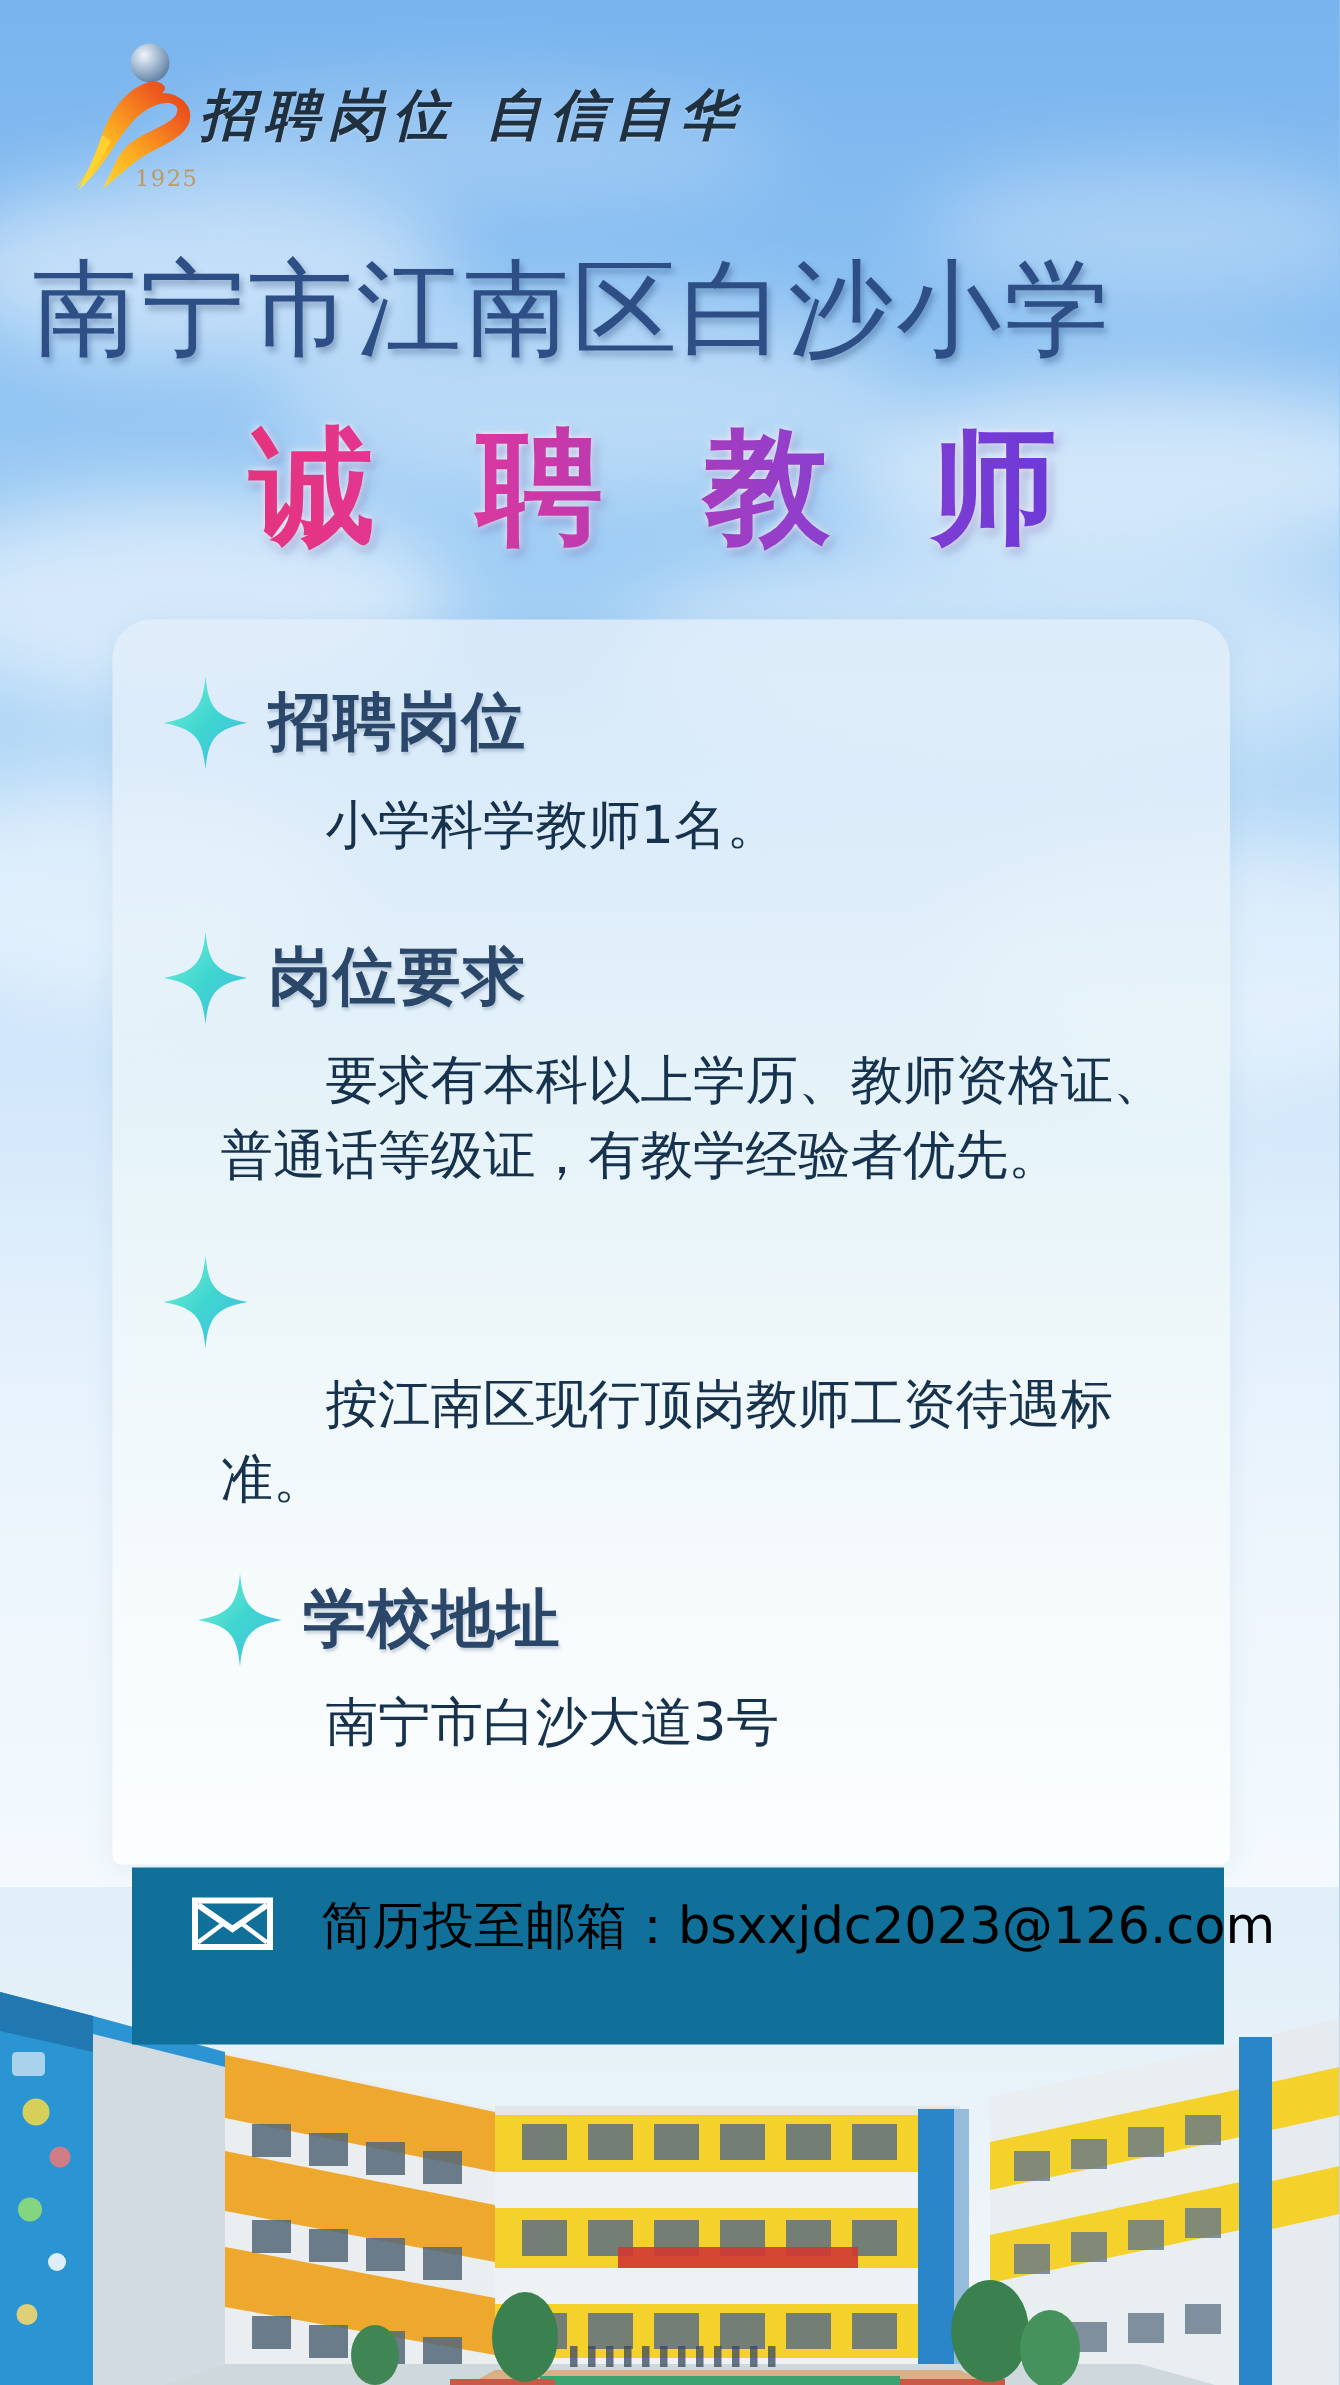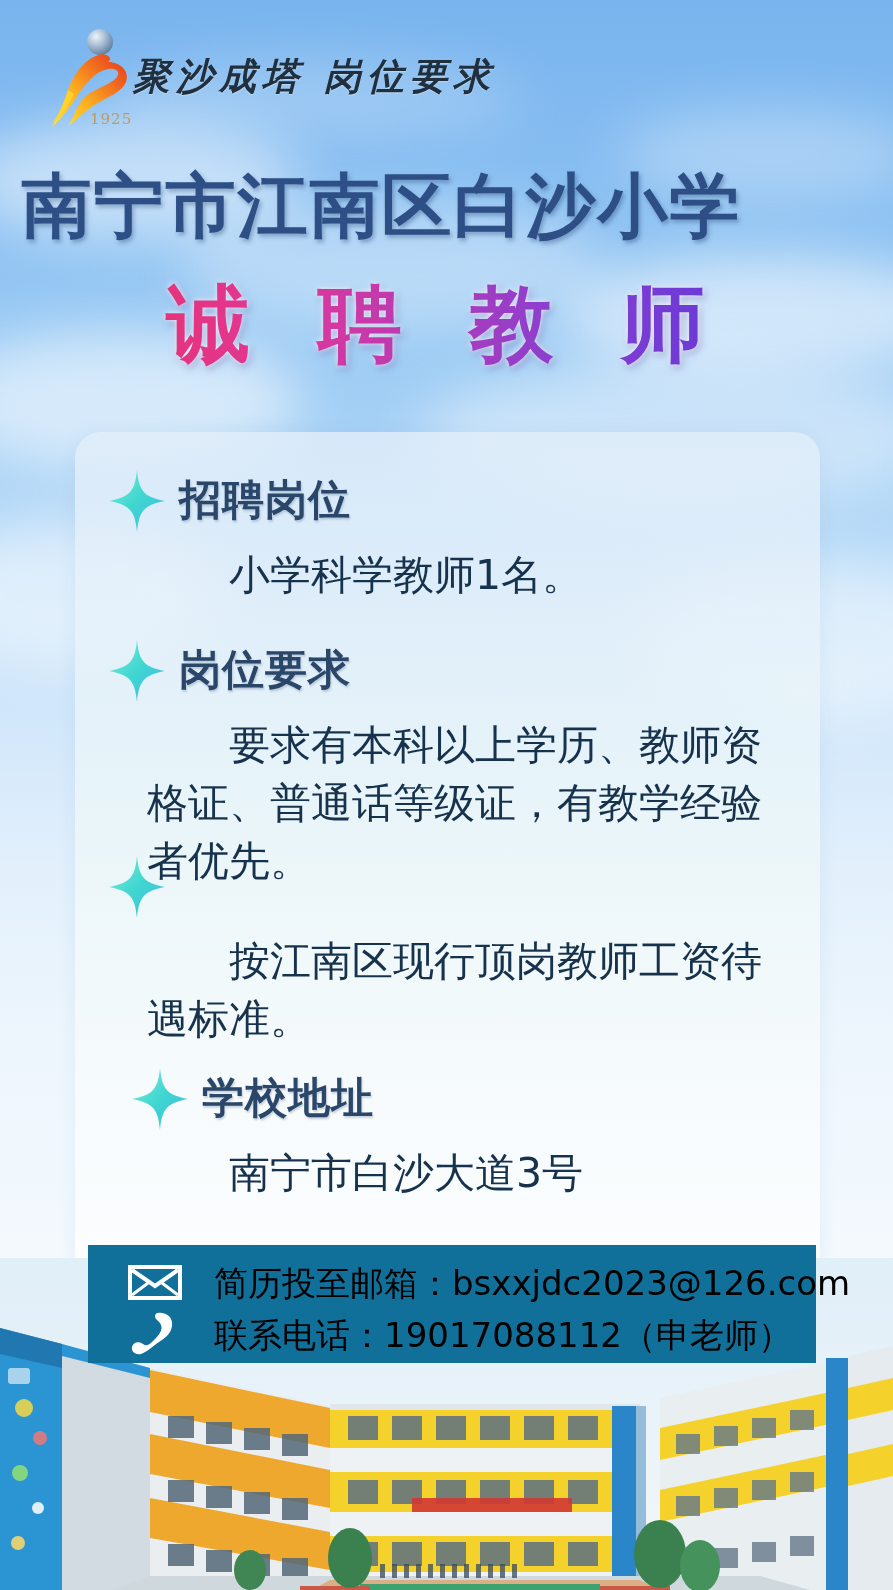--- a/index.html
+++ b/index.html
@@ -46,21 +46,21 @@
     font-family:"DejaVu Serif","Liberation Serif",serif;
     font-size:37px;font-weight:700;font-style:italic;
     letter-spacing:6px;color:#20303f;
     text-shadow:0 1px 1px rgba(255,255,255,.35);
     white-space:nowrap;
   }
 
   
   .school-title{
     position:absolute;left:0;top:160px;width:763px;text-align:center;
-    font-size:70px;font-weight:700;letter-spacing:2px;
+    font-size:70px;font-weight:400;letter-spacing:2px;
     color:#2d4f85;
     text-shadow:2px 3px 4px rgba(30,60,110,.35);
     white-space:nowrap;
   }
   .recruit-title{
     position:absolute;left:0;top:268px;width:893px;text-align:center;
     font-size:84px;font-weight:900;letter-spacing:22px;
     white-space:nowrap;
     background:linear-gradient(90deg,#ec2e58 0%,#e0379a 33%,#8a3fd0 62%,#4733e0 100%);
     -webkit-background-clip:text;background-clip:text;
@@ -71,21 +71,21 @@
   .recruit-title-stroke{
     position:absolute;left:0;top:268px;width:893px;text-align:center;
     font-size:84px;font-weight:900;letter-spacing:22px;
     white-space:nowrap;color:transparent;
     -webkit-text-stroke:6px rgba(255,255,255,.85);
     z-index:-1;
   }
 
   
   .card{
-    position:absolute;left:75px;top:432px;width:745px;height:830px;
+    position:absolute;left:75px;top:413px;width:745px;height:830px;
     border-radius:26px 26px 6px 6px;
     background:linear-gradient(180deg,
         rgba(226,238,250,.80) 0%,
         rgba(231,242,250,.78) 22%,
         rgba(236,247,248,.76) 45%,
         rgba(243,250,250,.80) 65%,
         rgba(249,252,253,.88) 85%,
         rgba(252,254,255,.94) 100%);
     box-shadow:0 2px 18px rgba(120,160,200,.14);
   }
@@ -96,21 +96,21 @@
   .spark svg{display:block;width:56px;height:62px;}
   .sec-title{
     position:absolute;left:104px;top:-2px;
     font-size:42px;font-weight:900;letter-spacing:1px;
     color:#2a4668;
     text-shadow:1px 2px 2px rgba(40,70,110,.22);
     white-space:nowrap;
   }
   .sec-body{
     position:absolute;left:72px;width:648px;
-    font-size:41px;line-height:1.42;color:#16324c;
+    font-size:35px;line-height:1.42;color:#16324c;
     text-indent:2em;
     font-family:"DejaVu Sans","Liberation Sans",sans-serif;
   }
 
   
   .contact{
     position:absolute;left:88px;top:1245px;width:728px;height:118px;
     background:#117099;
   }
   .contact-row{position:absolute;left:0;width:728px;height:52px;}
@@ -164,21 +164,21 @@
         </defs>
         <ellipse cx="62" cy="16" rx="13" ry="13" fill="url(#rgHead)"></ellipse>
         <path d="M64 28 C46 32 36 48 30 64 C24 80 20 92 14 101 C22 94 30 84 38 72
                  C47 58 56 46 70 43 C80 41 84 48 76 54 C66 61 54 64 46 72
                  C38 80 36 92 30 100 C40 93 48 84 58 78 C70 71 84 66 88 56
                  C92 45 82 36 70 36 C74 33 72 29 64 28 Z" fill="url(#lgFlame)"></path>
         <path d="M30 64 C26 78 20 90 12 100 C22 92 30 80 36 68 Z" fill="#ffd52e" opacity=".85"></path>
         <text x="52" y="98" font-family="'DejaVu Serif',serif" font-size="15" fill="#c8892a" opacity=".75" letter-spacing="1">1925</text>
       </svg>
     </div>
-    <div class="slogan">聚沙成塔 岗位要求</div>
+    <div class="slogan">招聘岗位 自信自华</div>
   </div>
 
   <div class="school-title">南宁市江南区白沙小学</div>
   <div class="recruit-title-stroke">诚 聘 教 师</div>
   <div class="recruit-title">诚 聘 教 师</div>
 
   <div class="card">
 
     <div class="section" style="top:42px;">
       <div class="sec-head">
@@ -364,25 +364,15 @@
       <div class="ci">
         <svg viewBox="0 0 54 46">
           <rect x="2" y="8" width="50" height="31" fill="none" stroke="#ffffff" stroke-width="4"></rect>
           <polyline points="4,11 27,27 50,11" fill="none" stroke="#ffffff" stroke-width="4"></polyline>
           <line x1="4" y1="36" x2="20" y2="24" stroke="#ffffff" stroke-width="3"></line>
           <line x1="50" y1="36" x2="34" y2="24" stroke="#ffffff" stroke-width="3"></line>
         </svg>
       </div>
       <div class="ct">简历投至邮箱：bsxxjdc2023@126.com</div>
     </div>
-    <div class="contact-row" style="top:66px;">
-      <div class="ci">
-        <svg viewBox="0 0 54 46">
-          <path d="M34 2 C41 3 45 8 44 15 C43 23 37 27 31 31 C25 35 19 41 13 43
-                   C8 44 3 41 4 36 C5 31 11 30 15 33 C19 36 22 33 26 29
-                   C31 24 35 19 33 14 C31 9 27 9 27 5 C27 2 30 1 34 2 Z" fill="#ffffff"></path>
-        </svg>
-      </div>
-      <div class="ct">联系电话：19017088112（申老师）</div>
-    </div>
   </div>
 
 </div>
 
 </body></html>

